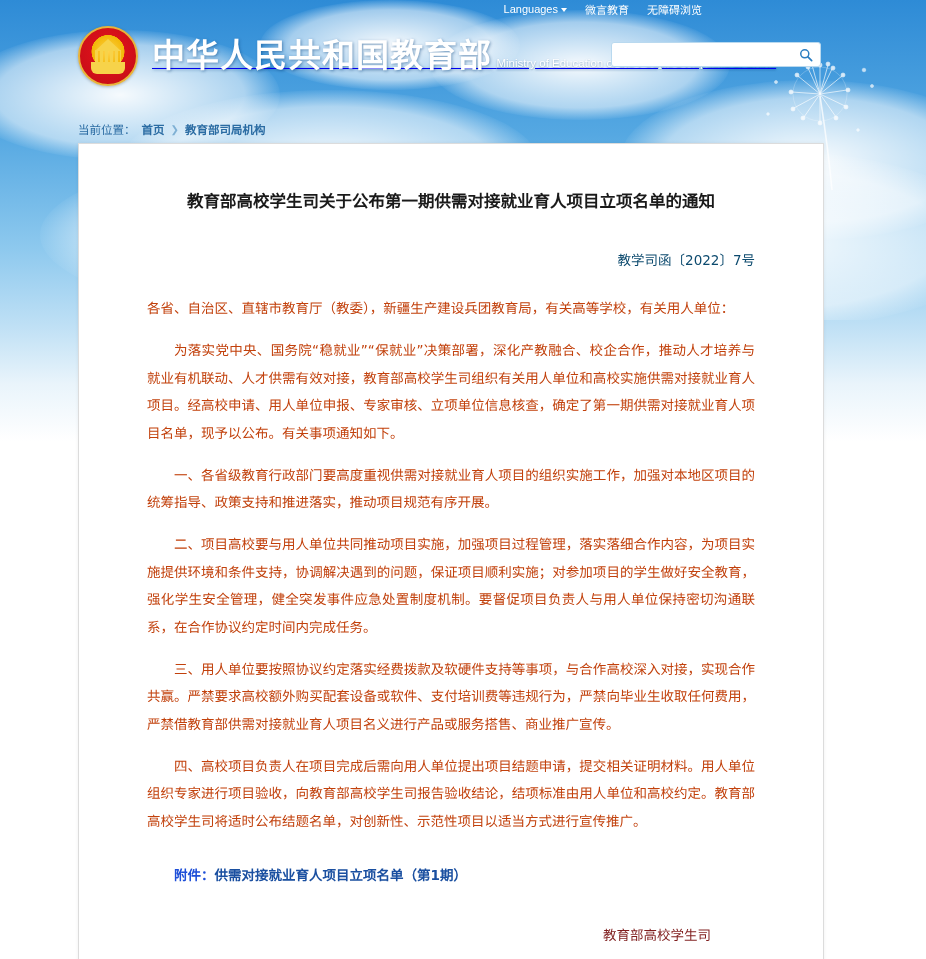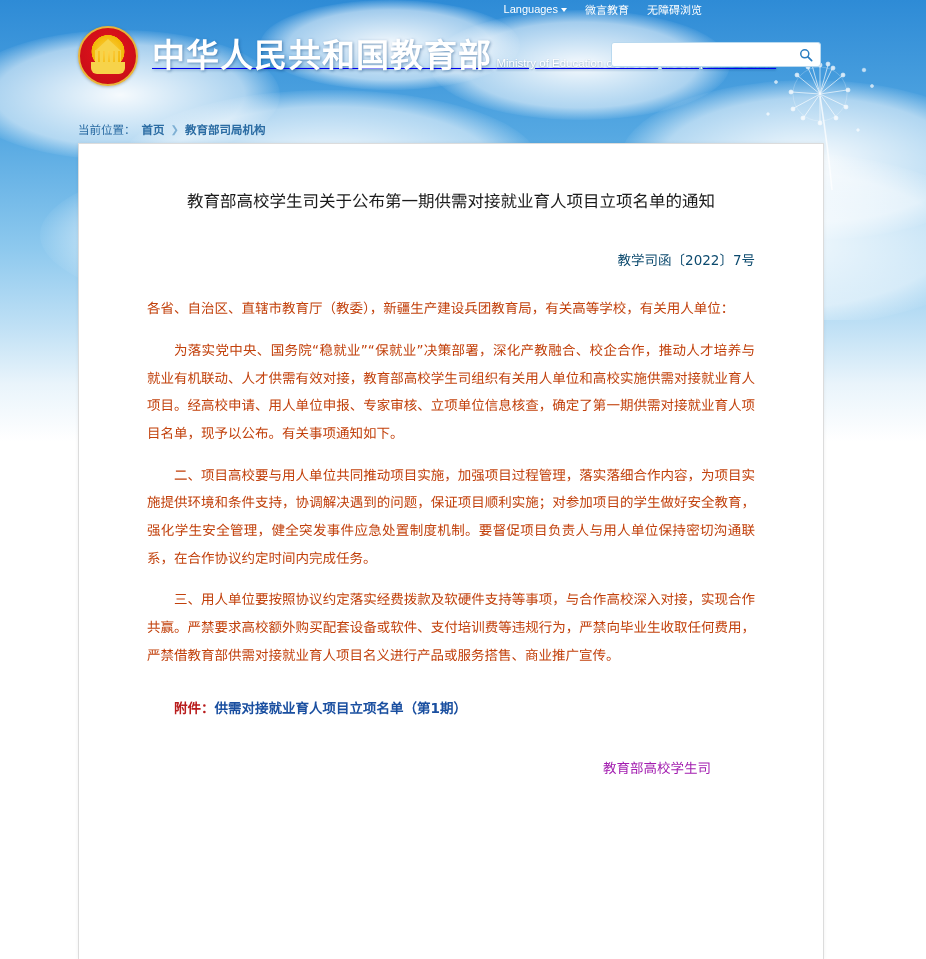--- a/index.html
+++ b/index.html
@@ -221,21 +221,21 @@
     border-bottom: none;
     box-shadow: 0 0 4px rgba(0,0,0,0.06);
     z-index: 4;
   }
   .article {
     padding: 40px 68px 30px 68px;
   }
   .doc-title {
     text-align: center;
     font-size: 16.5px;
-    font-weight: normal;
+    font-weight: bold;
     color: #1a1a1a;
     line-height: 1.6;
     font-family: "DejaVu Sans", "Liberation Sans", sans-serif;
     margin: 5px 0 8px 0;
   }
   .doc-number {
     text-align: right;
     font-size: 13.5px;
     color: #0c4a6e;
     margin-top: 34px;
@@ -250,32 +250,32 @@
     text-align: justify;
     font-family: "DejaVu Sans", "Liberation Sans", sans-serif;
   }
   .indent { text-indent: 2em; }
   .attach {
     margin-top: 28px;
     font-size: 13.5px;
     text-indent: 2em;
     font-family: "DejaVu Sans", "Liberation Sans", sans-serif;
   }
-  .attach .label { color: #b91c1c; font-weight: bold; }
+  .attach .label { color: #1d4ed8; font-weight: bold; }
   .attach a {
     color: #1a4fa0;
     text-decoration: none;
     font-weight: bold;
   }
   .signoff {
     margin-top: 40px;
     text-align: right;
     padding-right: 44px;
     font-size: 13.5px;
-    color: #a21caf;
+    color: #7f1d1d;
     font-family: "DejaVu Sans", "Liberation Sans", sans-serif;
   }
 </style>
 </head>
 <body>
 
 <div class="sky">
   <div class="cloud c1"></div>
   <div class="cloud c2"></div>
   <div class="cloud c3"></div>
@@ -370,22 +370,24 @@
 </div>
 
 <div class="sheet">
   <div class="article">
     <h1 class="doc-title">教育部高校学生司关于公布第一期供需对接就业育人项目立项名单的通知</h1>
     <div class="doc-number">教学司函〔2022〕7号</div>
 
     <div class="doc-body">
       <p>各省、自治区、直辖市教育厅（教委），新疆生产建设兵团教育局，有关高等学校，有关用人单位：</p>
       <p class="indent">为落实党中央、国务院“稳就业”“保就业”决策部署，深化产教融合、校企合作，推动人才培养与就业有机联动、人才供需有效对接，教育部高校学生司组织有关用人单位和高校实施供需对接就业育人项目。经高校申请、用人单位申报、专家审核、立项单位信息核查，确定了第一期供需对接就业育人项目名单，现予以公布。有关事项通知如下。</p>
+      <p class="indent">一、各省级教育行政部门要高度重视供需对接就业育人项目的组织实施工作，加强对本地区项目的统筹指导、政策支持和推进落实，推动项目规范有序开展。</p>
       <p class="indent">二、项目高校要与用人单位共同推动项目实施，加强项目过程管理，落实落细合作内容，为项目实施提供环境和条件支持，协调解决遇到的问题，保证项目顺利实施；对参加项目的学生做好安全教育，强化学生安全管理，健全突发事件应急处置制度机制。要督促项目负责人与用人单位保持密切沟通联系，在合作协议约定时间内完成任务。</p>
       <p class="indent">三、用人单位要按照协议约定落实经费拨款及软硬件支持等事项，与合作高校深入对接，实现合作共赢。严禁要求高校额外购买配套设备或软件、支付培训费等违规行为，严禁向毕业生收取任何费用，严禁借教育部供需对接就业育人项目名义进行产品或服务搭售、商业推广宣传。</p>
+      <p class="indent">四、高校项目负责人在项目完成后需向用人单位提出项目结题申请，提交相关证明材料。用人单位组织专家进行项目验收，向教育部高校学生司报告验收结论，结项标准由用人单位和高校约定。教育部高校学生司将适时公布结题名单，对创新性、示范性项目以适当方式进行宣传推广。</p>
     </div>
 
     <div class="attach">
       <span class="label">附件：</span><a href="#">供需对接就业育人项目立项名单（第1期）</a>
     </div>
 
     <div class="signoff">教育部高校学生司</div>
 
   </div>
 </div>

